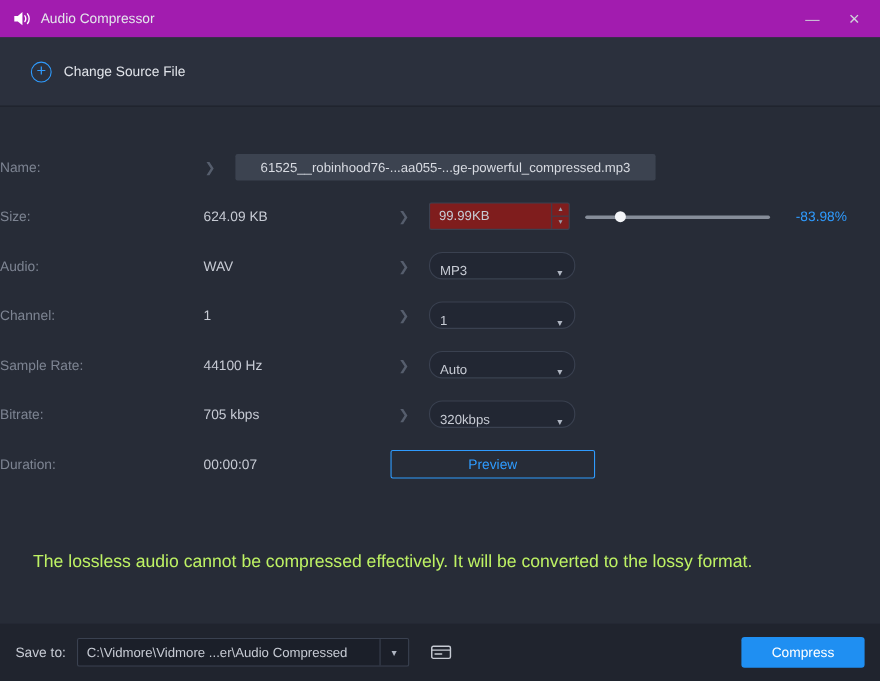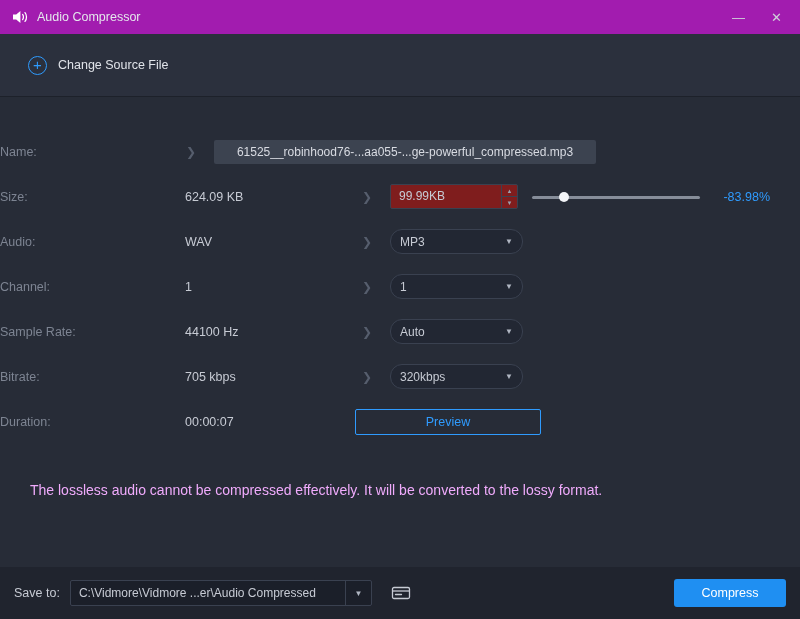--- a/index.html
+++ b/index.html
@@ -30,26 +30,26 @@
   .size-input { width:128px; height:25px; background:#7f1d1d; border:1px solid #3a4150; display:flex; border-radius:2px; }
   .size-text { flex:1; color:#c7cbd4; font-size:12px; line-height:23px; padding-left:8px; }
   .spinner { width:16px; border-left:1px solid #3a4150; display:flex; flex-direction:column; }
   .spin-btn { flex:1; color:#9aa0ae; font-size:6px; display:flex; align-items:center; justify-content:center; cursor:pointer; }
 
   .slider { position:relative; width:168px; height:14px; margin-left:14px; cursor:pointer; }
   .slider-track { position:absolute; top:6px; left:0; right:0; height:3px; background:#868d99; border-radius:2px; }
   .slider-handle { position:absolute; left:calc(19% - 5px); top:2px; width:10px; height:10px; border-radius:50%; background:#f3f5f8; cursor:grab; }
   .reduction { margin-left:auto; color:#2f9bfe; font-size:12.5px; padding-right:2px; }
 
-  .dropdown { width:133px; height:25px; background:#222733; border:1px solid #3a4150; border-radius:12px; display:flex; align-items:center; padding:0 9px; color:#c7cbd4; font-size:12px; cursor:pointer; }
+  .dropdown { width:133px; height:25px; background:#222733; border:1px solid #3a4150; border-radius:12px; display:flex; align-items:flex-end; padding:0 9px; color:#c7cbd4; font-size:12px; cursor:pointer; }
   .dd-caret { margin-left:auto; font-size:8px; color:#b0b6c2; }
 
   .preview-btn { margin-left:-35px; width:186px; height:26px; border:1px solid #2f9bfe; color:#2f9bfe; background:transparent; font-size:12.5px; border-radius:2px; display:flex; align-items:center; justify-content:center; cursor:pointer; }
 
-  .notice { margin:38px 0 0 30px; color:#f0abfc; font-size:14px; }
+  .notice { margin:58px 0 0 30px; color:#bef264; font-size:16px; }
 
   
   .bottombar { height:52px; background:#20242e; display:flex; align-items:center; padding:0 14px; flex:0 0 auto; }
   .saveto-label { color:#c7cbd4; font-size:12.5px; }
   .path-group { display:flex; margin-left:10px; width:302px; height:26px; border:1px solid #3a4150; background:#1b1f29; border-radius:2px; }
   .path-input { flex:1; background:transparent; border:none; color:#c7cbd4; font-size:12px; padding:0 8px; outline:none; font-family:"Liberation Sans", sans-serif; }
   .path-caret { width:26px; border-left:1px solid #3a4150; display:flex; align-items:center; justify-content:center; color:#b0b6c2; font-size:8px; cursor:pointer; }
   .browse-btn { margin-left:14px; width:30px; height:24px; display:flex; align-items:center; justify-content:center; cursor:pointer; background:transparent; border:none; }
   .compress-btn { margin-left:auto; width:112px; height:28px; background:#1f8ff2; color:#ffffff; font-size:12.5px; border:none; border-radius:3px; display:flex; align-items:center; justify-content:center; cursor:pointer; }
 </style>

